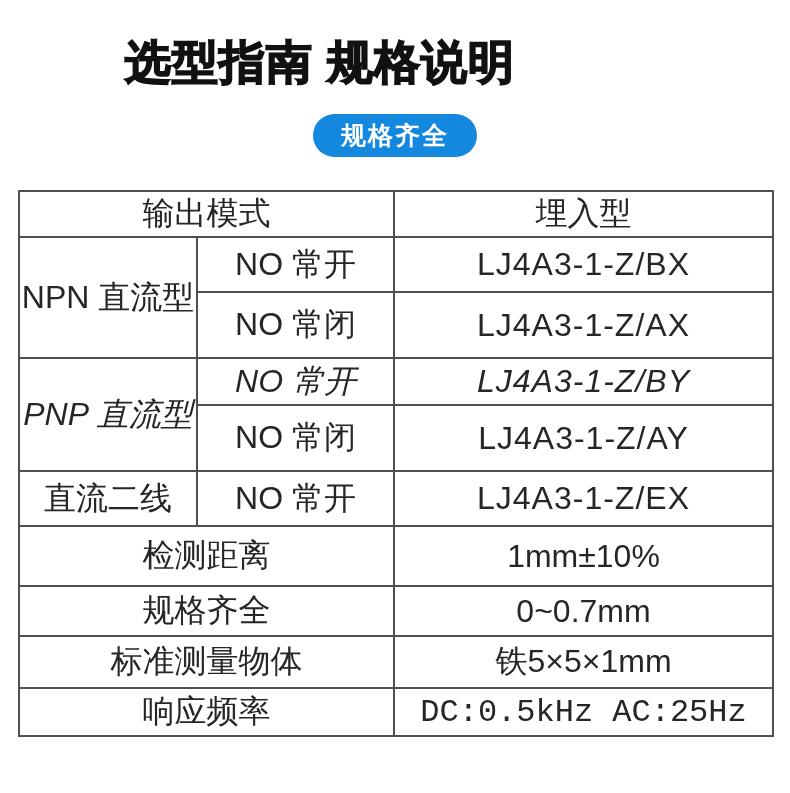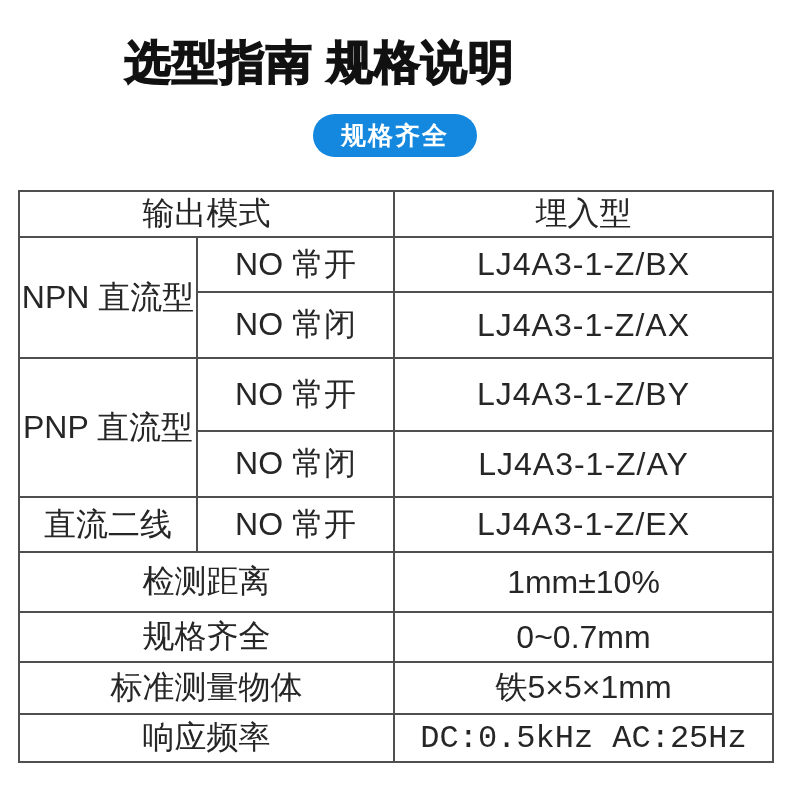--- a/index.html
+++ b/index.html
@@ -65,21 +65,21 @@
     font-size: 32px;
     color: var(--cell-color);
     padding: 0;
     overflow: hidden;
     white-space: nowrap;
   }
   .spec-table td.model { letter-spacing: 1px; }
   tr.rh  { height: 44px; }
   tr.r2  { height: 55px; }
   tr.r3  { height: 66px; }
-  tr.r4  { height: 73px; }
+  tr.r4  { height: 47px; font-style: italic; }
   tr.r5  { height: 66px; }
   tr.r6  { height: 55px; margin-top: 32px; }
   tr.r7  { height: 60px; }
   tr.r8  { height: 50px; }
   tr.r9  { height: 52px; }
   tr.r10 { height: 48px; font-family: Liberation Mono, monospace; }
 </style>
 </head>
 <body>
 

